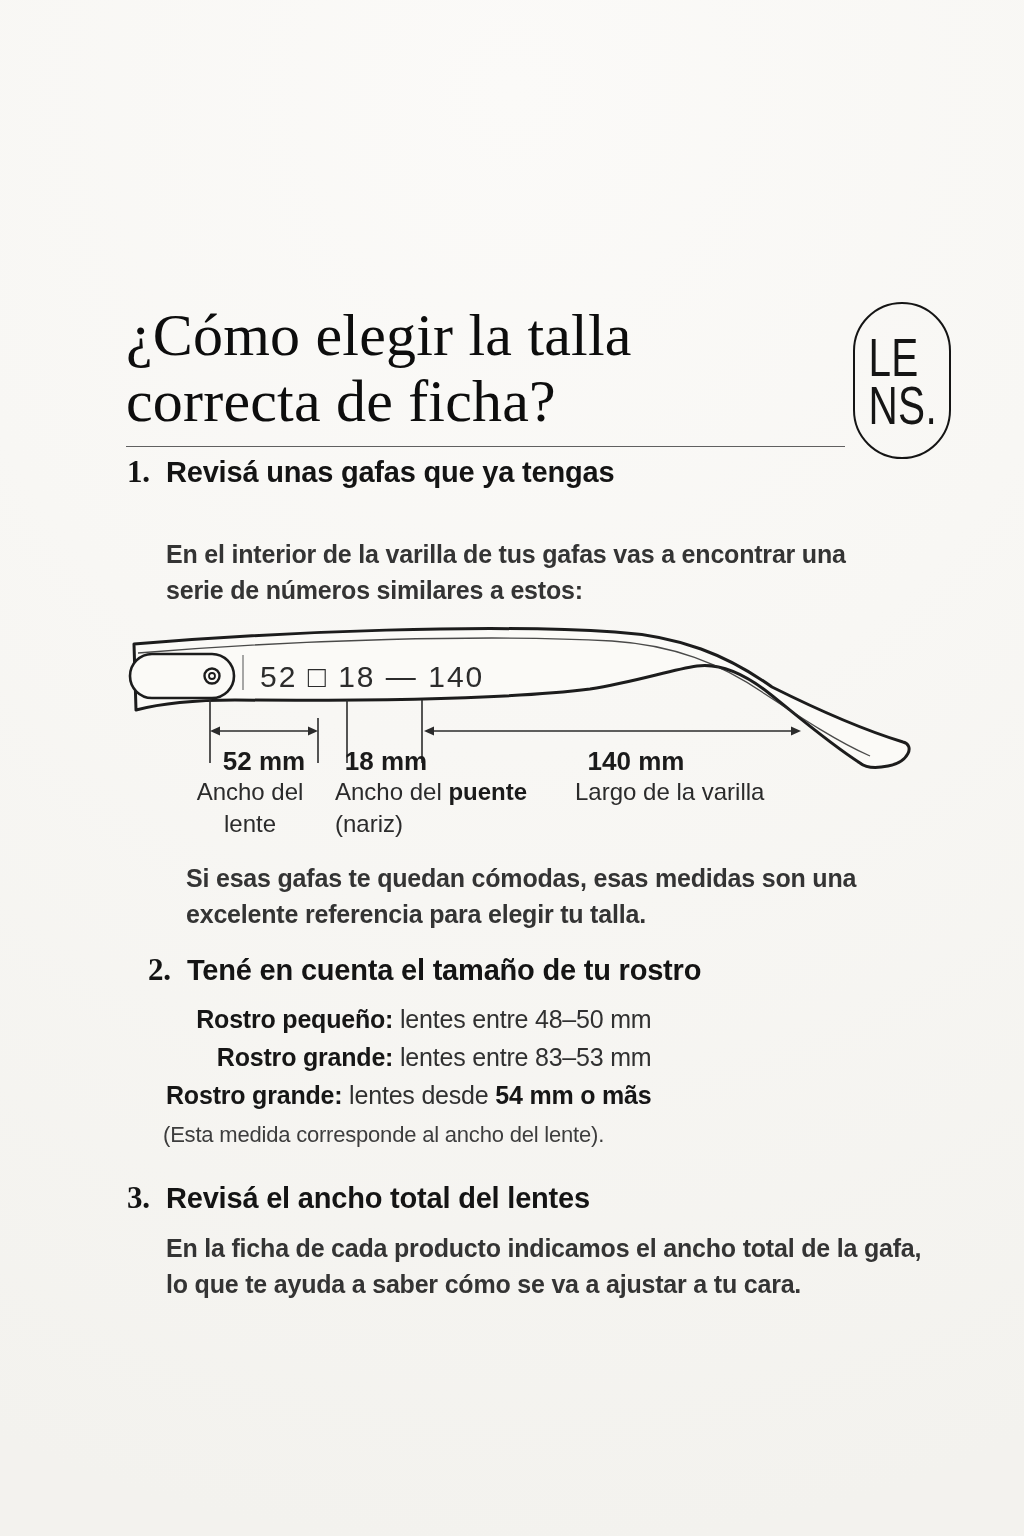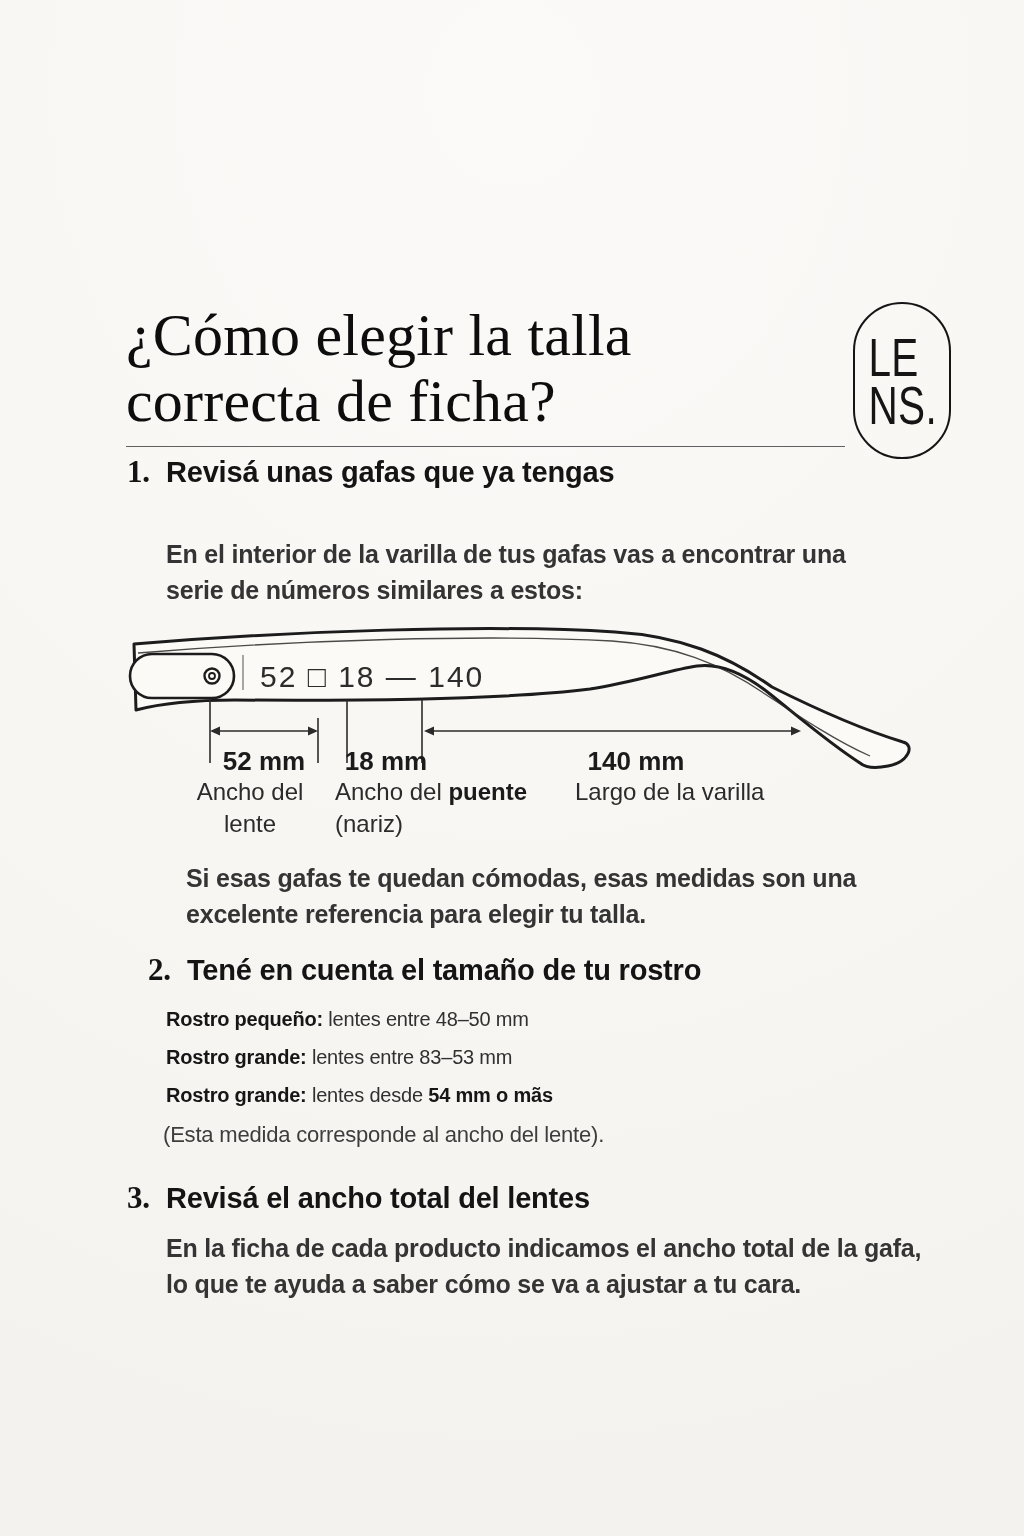--- a/index.html
+++ b/index.html
@@ -26,21 +26,21 @@
   }
   .logo-text {
     font-size:54px; line-height:48px; font-weight:400; color:#151515;
     transform:scaleX(0.75); transform-origin:50% 50%; letter-spacing:0.5px; text-align:left;
   }
   .logo-text span { display:block; }
   .sec-heading { position:absolute; font-size:29px; font-weight:700; color:#141414; letter-spacing:-0.2px; white-space:nowrap; }
   .sec-num { display:inline-block; width:39px; font-family:"Liberation Serif", serif; font-size:31px; font-weight:700; }
   .body-text { position:absolute; font-size:25px; line-height:36px; color:#343434; letter-spacing:-0.2px; white-space:nowrap; }
   .body-text span { display:block;font-weight:bold; }
-  .face-list { position:absolute; font-size:20px; line-height:38px; color:#303030; letter-spacing:-0.2px; white-space:nowrap; }
+  .face-list { position:absolute; font-size:25px; line-height:38px; color:#303030; letter-spacing:-0.2px; white-space:nowrap;text-align:right; }
   .face-list .row { display:block; }
   .face-list b { font-weight:700; color:#161616; }
   .small-note { position:absolute; font-size:22px; color:#3d3d3d; letter-spacing:-0.2px; white-space:nowrap; }
   .diagram { position:absolute; left:120px; top:606px; width:900px; height:240px; }
   .diagram text { font-family:"Liberation Sans", sans-serif; }
   .engraving { font-size:30px; letter-spacing:2px; fill:#2c2c2c; }
   .dim-value { font-size:26px; font-weight:700; fill:#1b1b1b; }
   .dim-label { font-size:24px; fill:#2b2b2b; }
   .dim-label .bold { font-weight:700; fill:#1b1b1b; }
 </style>

